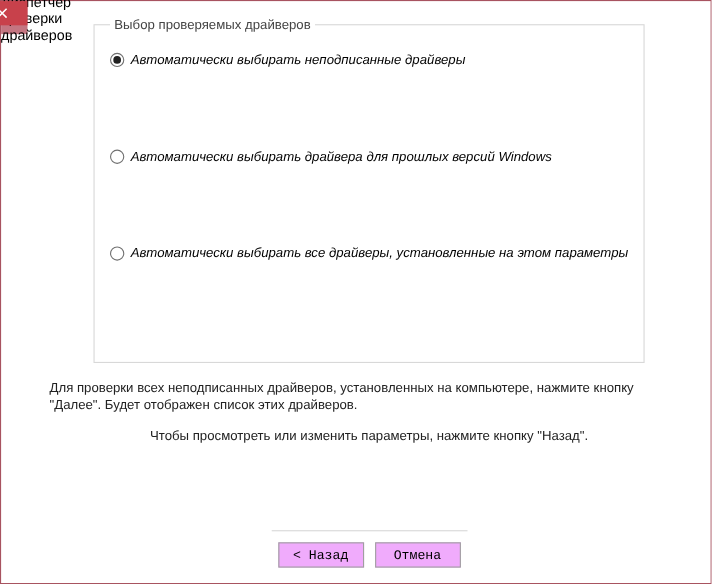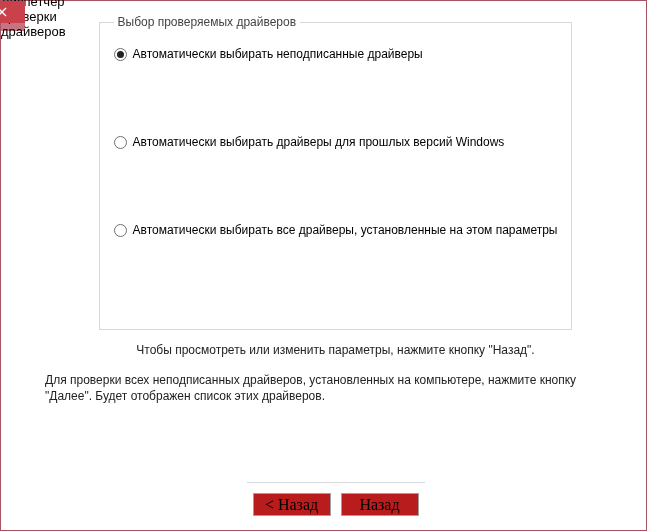--- a/index.html
+++ b/index.html
@@ -99,43 +99,44 @@
   .radio-row .radio.selected::after {
     content: "";
     width: 7px;
     height: 7px;
     border-radius: 50%;
     background: #222;
     display: block;
   }
   .radio-row .label {
     color: #000;
+    font-style: italic;
   }
   .spacer-big { height: 68px; }
   .spacer-big2 { height: 78px; }
   .help-text {
     margin: 14px 6px 0 6px;
     line-height: 1.35;
     color: #222;
   }
   .button-bar {
     margin-top: auto;
     border-top: 1px solid #d8d8d8;
     padding: 10px 6px 4px 6px;
     display: flex;
     justify-content: flex-end;
     gap: 10px;
   }
   .btn {
     min-width: 78px;
     height: 23px;
     border: 1px solid #9f9f9f;
-    background: #b91c1c;
-    font-family: Liberation Serif, serif;
-    font-size: 16px;
+    background: #f0abfc;
+    font-family: Liberation Mono, monospace;
+    font-size: 12px;
     cursor: pointer;
     padding: 0 10px;
   }
   .btn.default {
     border: 1px solid #3399ff;
     box-shadow: inset 0 0 0 1px #bde0ff;
   }
   .annotation {
     position: absolute;
     border: 5px solid #e20a16;
@@ -173,37 +174,37 @@
 
       <div class="radio-row">
         <span class="radio selected"></span>
         <span class="label">Автоматически выбирать неподписанные драйверы</span>
       </div>
 
       <div class="spacer-big"></div>
 
       <div class="radio-row">
         <span class="radio"></span>
-        <span class="label">Автоматически выбирать драйверы для прошлых версий Windows</span>
+        <span class="label">Автоматически выбирать драйвера для прошлых версий Windows</span>
       </div>
 
       <div class="spacer-big"></div>
 
       <div class="radio-row">
         <span class="radio"></span>
         <span class="label">Автоматически выбирать все драйверы, установленные на этом параметры</span>
       </div>
 
       <div class="spacer-big2"></div>
 
 
     </fieldset>
 
+    <div class="help-text">Для проверки всех неподписанных драйверов, установленных на компьютере, нажмите кнопку "Далее". Будет отображен список этих драйверов.</div>
     <div class="help-text" style="margin-top:12px;">Чтобы просмотреть или изменить параметры, нажмите кнопку "Назад".</div>
-    <div class="help-text">Для проверки всех неподписанных драйверов, установленных на компьютере, нажмите кнопку "Далее". Будет отображен список этих драйверов.</div>
 
     <div class="button-bar">
       <button class="btn">&lt; Назад</button>
-      <button class="btn">Назад</button>
+      <button class="btn">Отмена</button>
     </div>
 
   </div>
 </div>
 
 </body></html>

